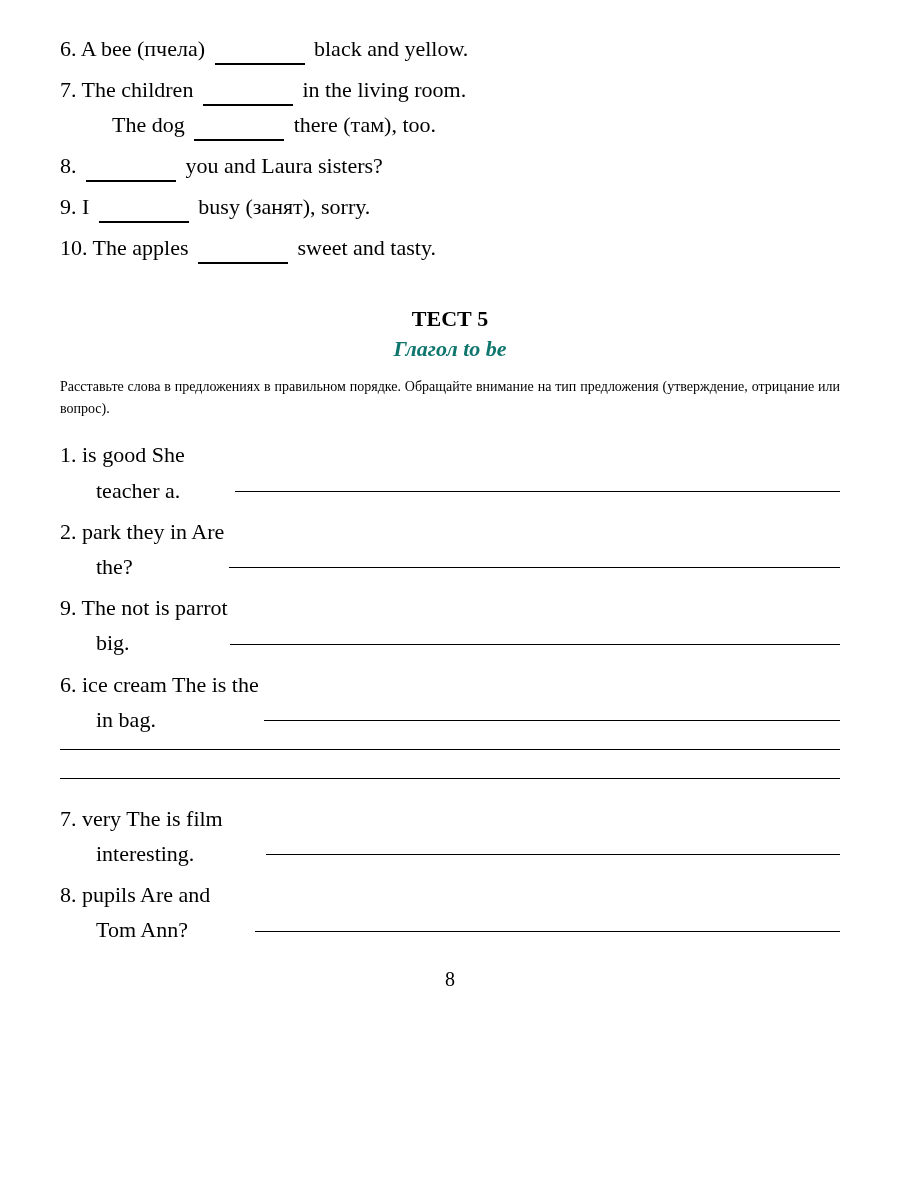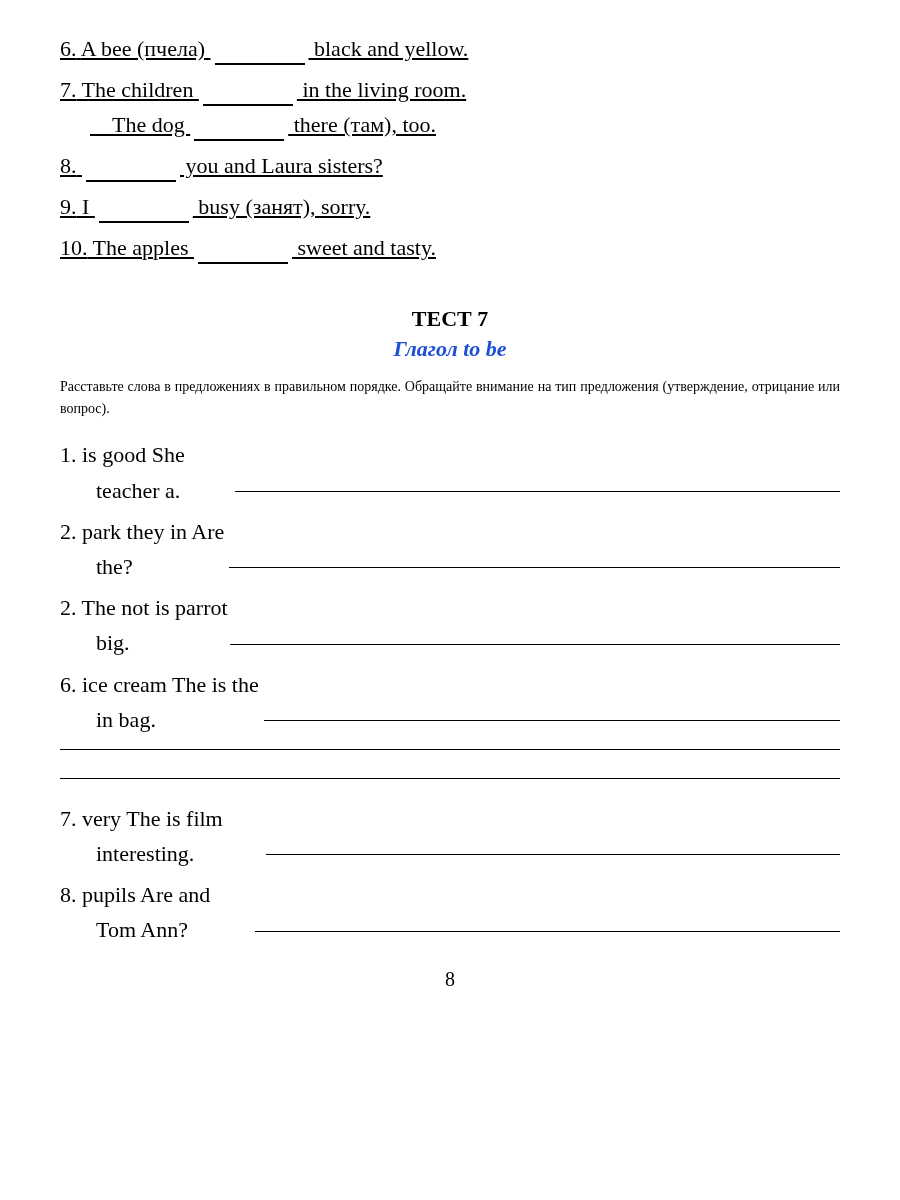--- a/index.html
+++ b/index.html
@@ -14,21 +14,20 @@
       background: #fff;
       font-family: 'Times New Roman', Times, serif;
       font-size: 22px;
       color: #000;
       padding: 30px 60px 40px 60px;
     }
 
     .exercise-list {
       list-style: none;
       margin-bottom: 42px;
-      text-decoration: underline;
     }
 
     .exercise-list li {
       margin-bottom: 6px;
       line-height: 1.5;
       text-indent: -30px;
       padding-left: 30px;
     }
 
     .blank {
@@ -41,21 +40,21 @@
 
     .section-title {
       text-align: center;
       font-weight: bold;
       font-size: 22px;
       margin: 30px 0 4px 0;
     }
 
     .section-subtitle {
       text-align: center;
-      color: #1d4ed8;
+      color: #0f766e;
       font-style: italic;
       font-weight: bold;
       font-size: 22px;
       margin-bottom: 14px;
     }
 
     .instruction {
       text-align: justify;
       line-height: 1.55;
       margin-bottom: 18px;
@@ -117,38 +116,38 @@
   <li>
     <span>9.</span>
     I <span class="blank">&nbsp;</span> busy (занят), sorry.
   </li>
   <li>
     <span>10.</span>
     The apples <span class="blank">&nbsp;</span> sweet and tasty.
   </li>
 </ul>
 
-<div class="section-title">ТЕСТ 7</div>
+<div class="section-title">ТЕСТ 5</div>
 <div class="section-subtitle">
   <span>Глагол <em>to be</em></span>
 </div>
 
 <p class="instruction">Расставьте слова в предложениях в правильном порядке. Обращайте внимание на тип предложения (утверждение, отрицание или вопрос).</p>
 
 <ul class="answer-items">
 <li class="answer-item">
       <span class="answer-item-text">1. is good She teacher a.</span>
       <hr class="answer-line">
     </li>
     <li class="answer-item">
       <span class="answer-item-text">2. park they in Are the?</span>
       <hr class="answer-line">
     </li>
     <li class="answer-item">
-      <span class="answer-item-text">2. The not is parrot big.</span>
+      <span class="answer-item-text">9. The not is parrot big.</span>
       <hr class="answer-line">
     </li>
     <li class="answer-item">
       <span class="answer-item-text">6. ice cream The is the in bag.</span>
       <hr class="answer-line">
     </li>
     <li class="answer-item">
       <hr class="answer-line">
     </li>
     <li class="answer-item">

